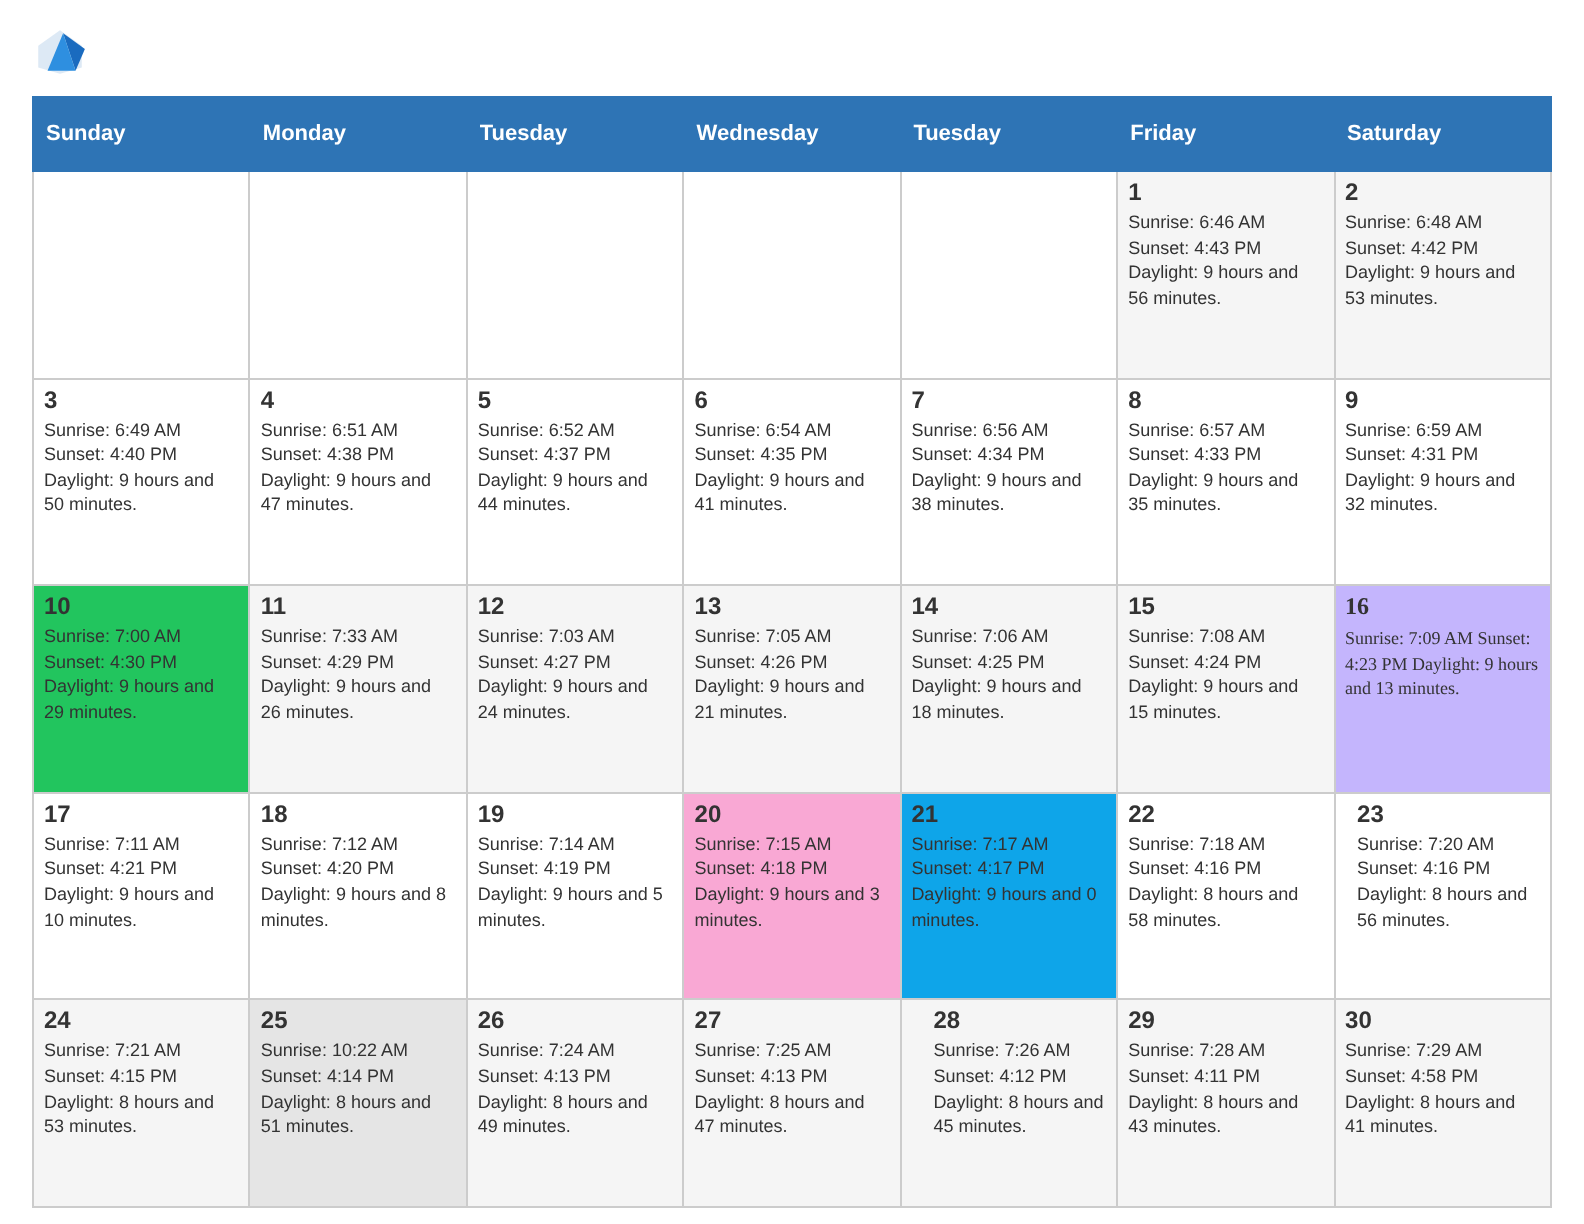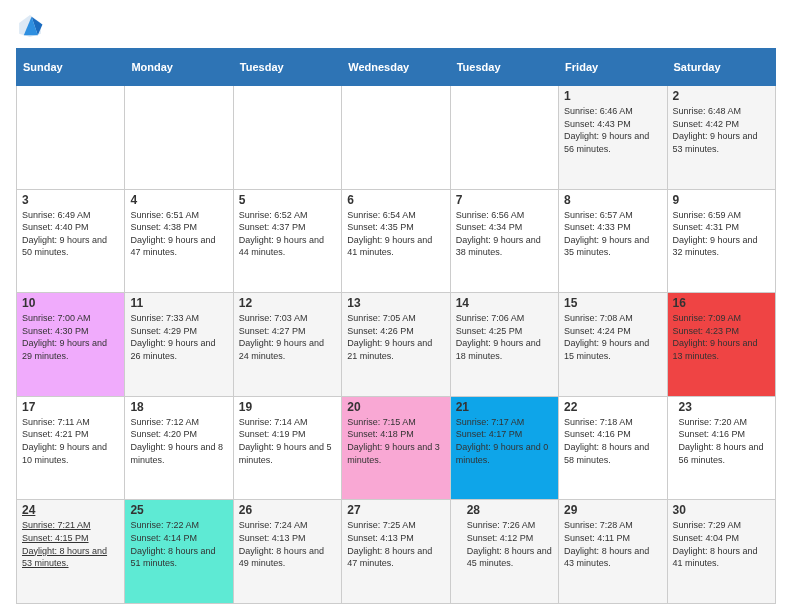--- a/index.html
+++ b/index.html
@@ -200,21 +200,21 @@
           </td>
           <td style="background: rgb(255, 255, 255);">
             <span class="day-num">9</span>
             <div class="day-info">Sunrise: 6:59 AM
 Sunset: 4:31 PM
 Daylight: 9 hours
 and 32 minutes.</div>
           </td>
         </tr>
         <tr>
-          <td class="shaded" style="background: #f0abfc; margin-top: 30px;">
+          <td class="shaded" style="background: #22c55e; margin-top: 30px;">
             <span class="day-num">10</span>
             <div class="day-info">Sunrise: 7:00 AM
 Sunset: 4:30 PM
 Daylight: 9 hours
 and 29 minutes.</div>
           </td>
           <td class="shaded" style="background: rgb(245, 245, 245);">
             <span class="day-num">11</span>
             <div class="day-info">Sunrise: 7:33 AM
 Sunset: 4:29 PM
@@ -242,21 +242,21 @@
 Daylight: 9 hours
 and 18 minutes.</div>
           </td>
           <td class="shaded" style="background: rgb(245, 245, 245);">
             <span class="day-num">15</span>
             <div class="day-info">Sunrise: 7:08 AM
 Sunset: 4:24 PM
 Daylight: 9 hours
 and 15 minutes.</div>
           </td>
-          <td class="shaded" style="background: #ef4444;">
+          <td class="shaded" style="background: #c4b5fd; font-family: Liberation Serif, serif;">
             <span class="day-num">16</span>
             <div class="day-info">Sunrise: 7:09 AM
 Sunset: 4:23 PM
 Daylight: 9 hours
 and 13 minutes.</div>
           </td>
         </tr>
         <tr>
           <td style="background: rgb(255, 255, 255);">
             <span class="day-num">17</span>
@@ -302,30 +302,30 @@
           </td>
           <td style="background: rgb(255, 255, 255); padding-left: 11px;">
             <span class="day-num">23</span>
             <div class="day-info">Sunrise: 7:20 AM
 Sunset: 4:16 PM
 Daylight: 8 hours
 and 56 minutes.</div>
           </td>
         </tr>
         <tr>
-          <td class="shaded" style="background: rgb(245, 245, 245); text-decoration: underline;">
+          <td class="shaded" style="background: rgb(245, 245, 245);">
             <span class="day-num">24</span>
             <div class="day-info">Sunrise: 7:21 AM
 Sunset: 4:15 PM
 Daylight: 8 hours
 and 53 minutes.</div>
           </td>
-          <td class="shaded" style="background: #5eead4;">
+          <td class="shaded" style="background: #e5e5e5;">
             <span class="day-num">25</span>
-            <div class="day-info">Sunrise: 7:22 AM
+            <div class="day-info">Sunrise: 10:22 AM
 Sunset: 4:14 PM
 Daylight: 8 hours
 and 51 minutes.</div>
           </td>
           <td class="shaded" style="background: rgb(245, 245, 245); margin-top: 12px;">
             <span class="day-num">26</span>
             <div class="day-info">Sunrise: 7:24 AM
 Sunset: 4:13 PM
 Daylight: 8 hours
 and 49 minutes.</div>
@@ -347,20 +347,20 @@
           <td class="shaded" style="background: rgb(245, 245, 245);">
             <span class="day-num">29</span>
             <div class="day-info">Sunrise: 7:28 AM
 Sunset: 4:11 PM
 Daylight: 8 hours
 and 43 minutes.</div>
           </td>
           <td class="shaded" style="background: rgb(245, 245, 245);">
             <span class="day-num">30</span>
             <div class="day-info">Sunrise: 7:29 AM
-Sunset: 4:04 PM
+Sunset: 4:58 PM
 Daylight: 8 hours
 and 41 minutes.</div>
           </td>
         </tr>
       </tbody>
   </table>
 </div>
 
 </body></html>

